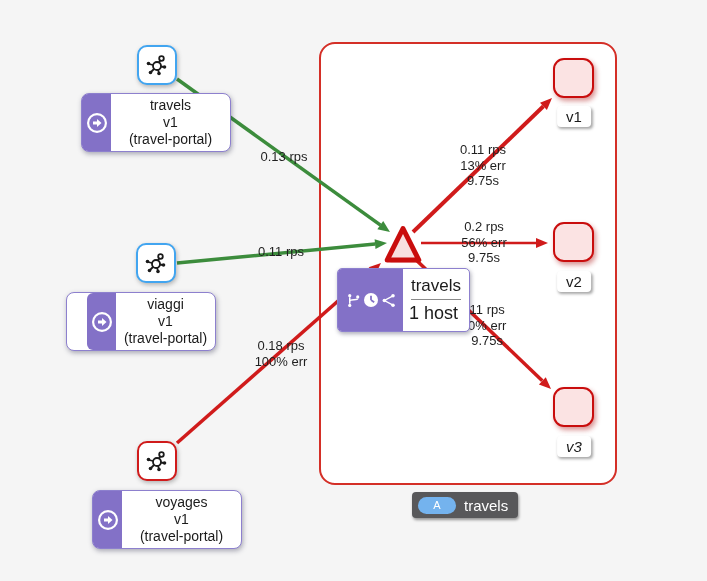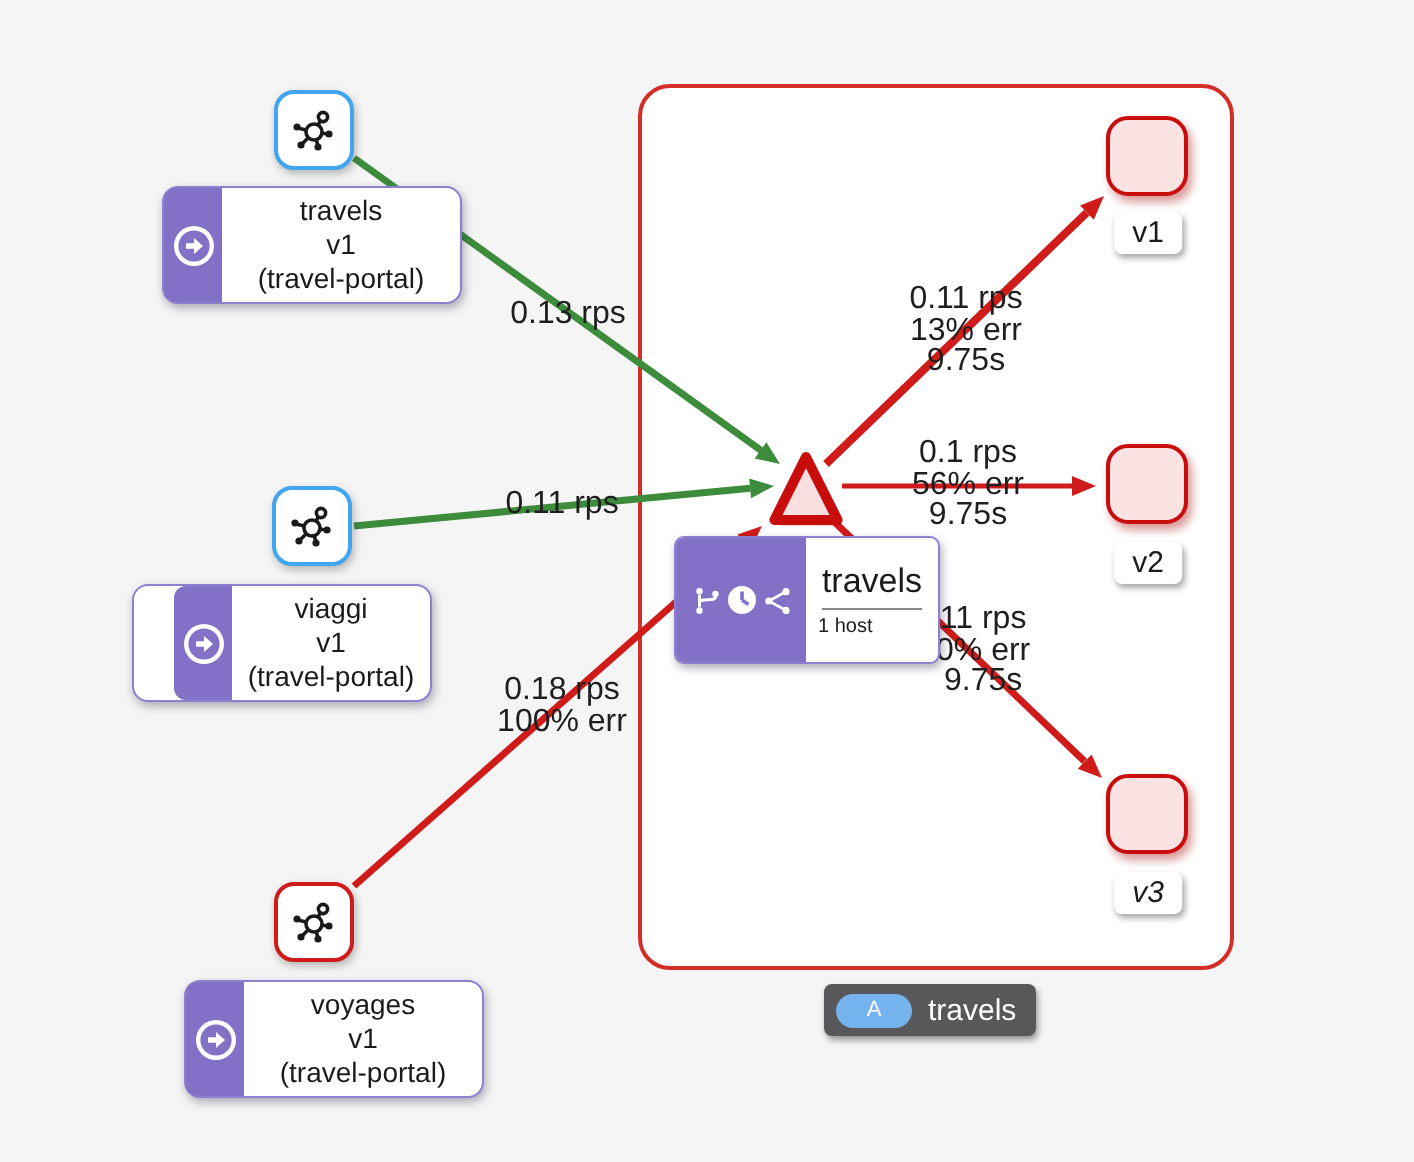--- a/index.html
+++ b/index.html
@@ -8,21 +8,21 @@
   .abs{position:absolute;}
 
   
   .group-box{left:319px;top:42px;width:294px;height:439px;background:#ffffff;
              border:2.5px solid #d42f27;border-radius:16px;}
 
   
   .edges-svg{left:0;top:0;width:707px;height:581px;pointer-events:none;}
 
   
-  .edge-label{font-size:16px;line-height:15.5px;text-align:center;color:#1f1f1f;
+  .edge-label{font-size:13px;line-height:15.5px;text-align:center;color:#1f1f1f;
               transform:translate(-50%,-50%);white-space:nowrap;}
   .edge-label.left-align{transform:none;text-align:center;}
 
   
   .app-box{width:40px;height:40px;background:#ffffff;border:2.5px solid #42a5f0;border-radius:10px;
            display:flex;align-items:center;justify-content:center;
            box-shadow:1px 2px 4px rgba(60,60,60,.35);box-sizing:border-box;}
   .app-box.error{border-color:#d01b1b;}
 
   
@@ -41,21 +41,21 @@
 
   
   .svc-label{left:337px;top:268px;width:133px;height:64px;display:flex;
              border:1px solid #8d80ce;border-radius:5px;background:#ffffff;
              box-shadow:1px 2px 4px rgba(50,50,80,.4);box-sizing:border-box;}
   .svc-icons{width:65px;background:#8371c7;border-radius:4px 0 0 4px;display:flex;
              align-items:center;justify-content:center;gap:2px;flex:none;}
   .svc-text{flex:1;display:flex;flex-direction:column;justify-content:center;padding:0 6px;}
   .svc-name{font-size:17px;text-align:center;}
   .svc-div{border-top:1.5px solid #8a8a8a;margin:3px 2px;}
-  .svc-hosts{font-size:10px;}
+  .svc-hosts{font-size:18px;}
 
   
   .badge{left:412px;top:492px;height:26px;background:#58585a;border-radius:4px;
          display:flex;align-items:center;gap:8px;padding:0 10px 0 6px;
          box-shadow:1px 2px 3px rgba(0,0,0,.4);}
   .badge-pill{width:38px;height:17px;border-radius:9px;background:#74b3ee;color:#ffffff;
               font-size:11px;display:flex;align-items:center;justify-content:center;}
   .badge-text{color:#ffffff;font-size:15px;}
 </style>
 </head>
@@ -94,21 +94,21 @@
   <div class="abs edge-label" style="left:281px;top:353px;">
     <div>0.18 rps</div>
     <div>100% err</div>
   </div>
   <div class="abs edge-label" style="left:483px;top:165px;">
     <div>0.11 rps</div>
     <div>13% err</div>
     <div>9.75s</div>
   </div>
   <div class="abs edge-label" style="left:484px;top:242px;">
-    <div>0.1 rps</div>
+    <div>0.2 rps</div>
     <div>56% err</div>
     <div>9.75s</div>
   </div>
   <div class="abs edge-label left-align" style="left:468px;top:302px;">
     <div>11 rps</div>
     <div>0% err</div>
     <div>9.75s</div>
   </div>
 
   <div class="abs app-box" style="left:137px;top:45px;">

